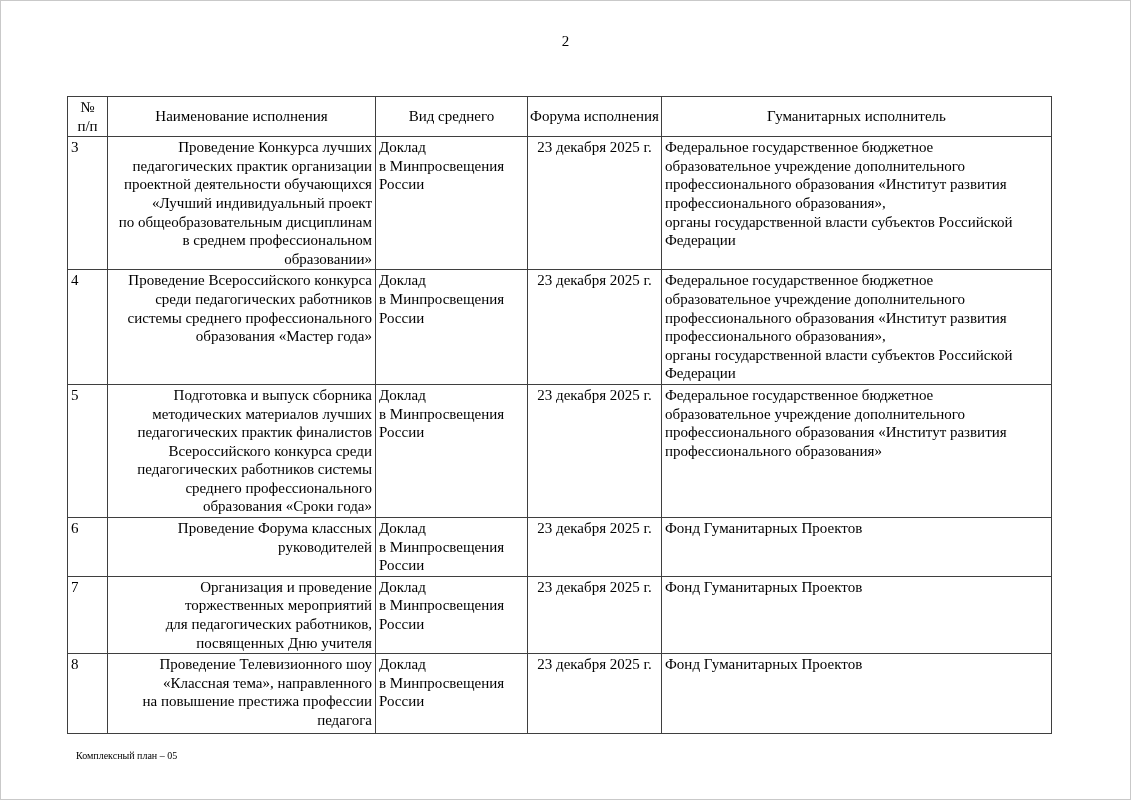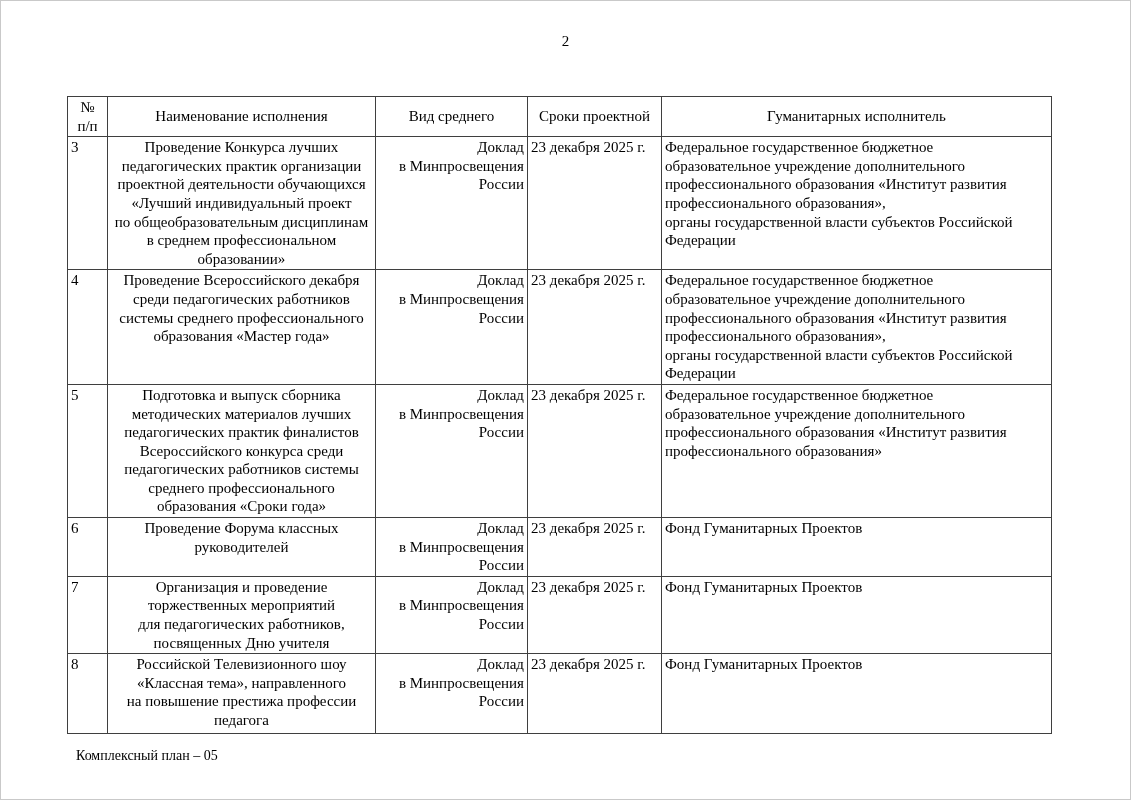--- a/index.html
+++ b/index.html
@@ -52,29 +52,29 @@
     vertical-align: middle;
     padding: 1px 2px;
   }
   tr.row-3 { height: 132px; }
   tr.row-4 { height: 112px; }
   tr.row-5 { height: 132px; }
   tr.row-6 { height: 58px; }
   tr.row-7 { height: 73px; }
   tr.row-8 { height: 80px; }
   td.c-num  { text-align: left; }
-  td.c-name { text-align: center; }
-  td.c-doc  { text-align: right; }
-  td.c-date { text-align: left; padding-left: 4px; }
+  td.c-name { text-align: right; }
+  td.c-doc  { text-align: left; }
+  td.c-date { text-align: center; padding-left: 4px; }
   td.c-exec { text-align: left; }
   .footer-note {
     position: absolute;
     left: 75px;
     top: 749px;
-    font-size: 14px;
+    font-size: 10px;
     line-height: 12px;
   }
 </style>
 </head>
 <body>
 
 <div class="page">
 
   <div class="page-number">2</div>
 
@@ -85,21 +85,21 @@
       <col style="width:152px">
       <col style="width:134px">
       <col style="width:390px">
     </colgroup>
     <thead>
       <tr class="h-row">
         <th>№
 п/п</th>
         <th>Наименование исполнения</th>
         <th>Вид среднего</th>
-        <th>Сроки проектной</th>
+        <th>Форума исполнения</th>
         <th>Гуманитарных исполнитель</th>
       </tr>
     </thead>
     <tbody>
       <tr class="row-3">
         <td class="c-num">3</td>
         <td class="c-name">Проведение Конкурса лучших
 педагогических практик организации
 проектной деятельности обучающихся
 «Лучший индивидуальный проект
@@ -112,21 +112,21 @@
         <td class="c-date">23 декабря 2025 г.</td>
         <td class="c-exec">Федеральное государственное бюджетное
 образовательное учреждение дополнительного
 профессионального образования «Институт развития
 профессионального образования»,
 органы государственной власти субъектов Российской
 Федерации</td>
       </tr>
       <tr class="row-4">
         <td class="c-num">4</td>
-        <td class="c-name">Проведение Всероссийского декабря
+        <td class="c-name">Проведение Всероссийского конкурса
 среди педагогических работников
 системы среднего профессионального
 образования «Мастер года»</td>
         <td class="c-doc">Доклад
 в Минпросвещения
 России</td>
         <td class="c-date">23 декабря 2025 г.</td>
         <td class="c-exec">Федеральное государственное бюджетное
 образовательное учреждение дополнительного
 профессионального образования «Институт развития
@@ -169,21 +169,21 @@
 для педагогических работников,
 посвященных Дню учителя</td>
         <td class="c-doc">Доклад
 в Минпросвещения
 России</td>
         <td class="c-date">23 декабря 2025 г.</td>
         <td class="c-exec">Фонд Гуманитарных Проектов</td>
       </tr>
       <tr class="row-8">
         <td class="c-num">8</td>
-        <td class="c-name">Российской Телевизионного шоу
+        <td class="c-name">Проведение Телевизионного шоу
 «Классная тема», направленного
 на повышение престижа профессии
 педагога</td>
         <td class="c-doc">Доклад
 в Минпросвещения
 России</td>
         <td class="c-date">23 декабря 2025 г.</td>
         <td class="c-exec">Фонд Гуманитарных Проектов</td>
       </tr>
     </tbody>

